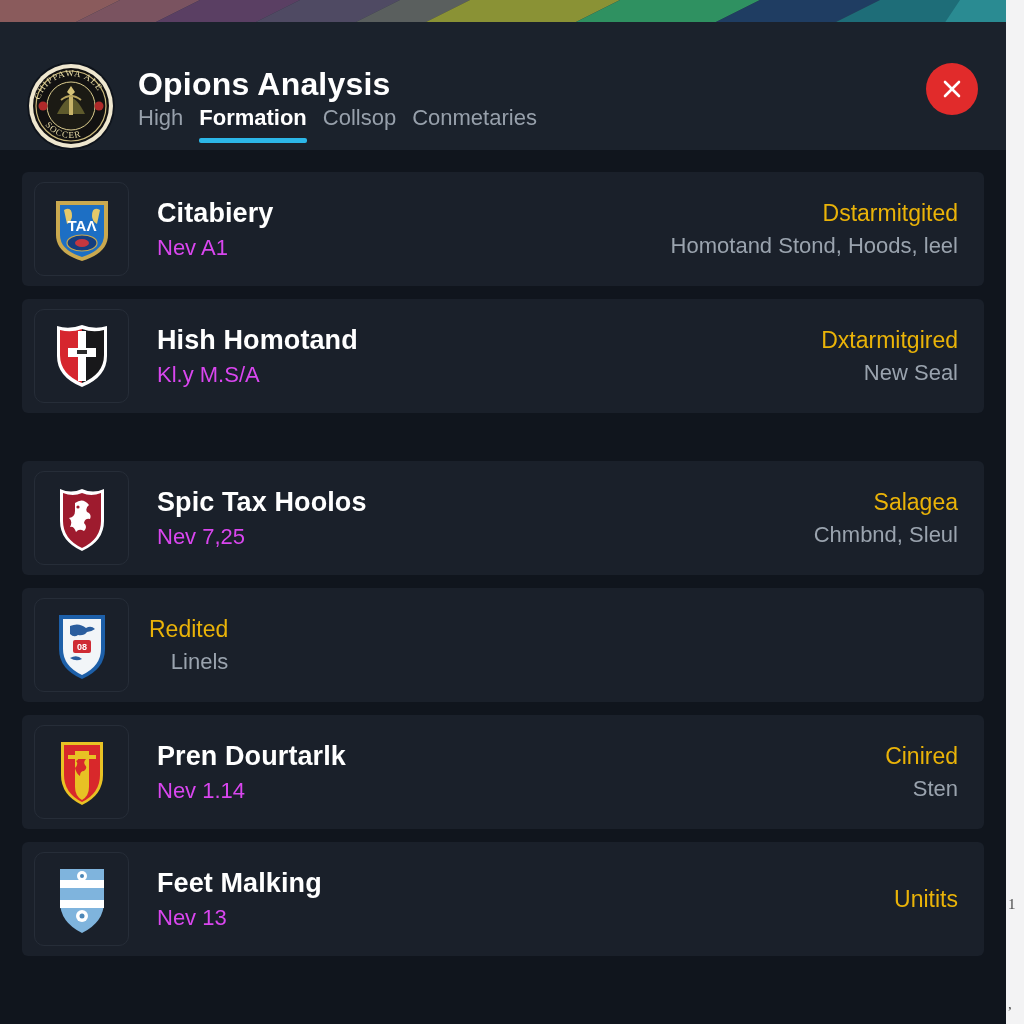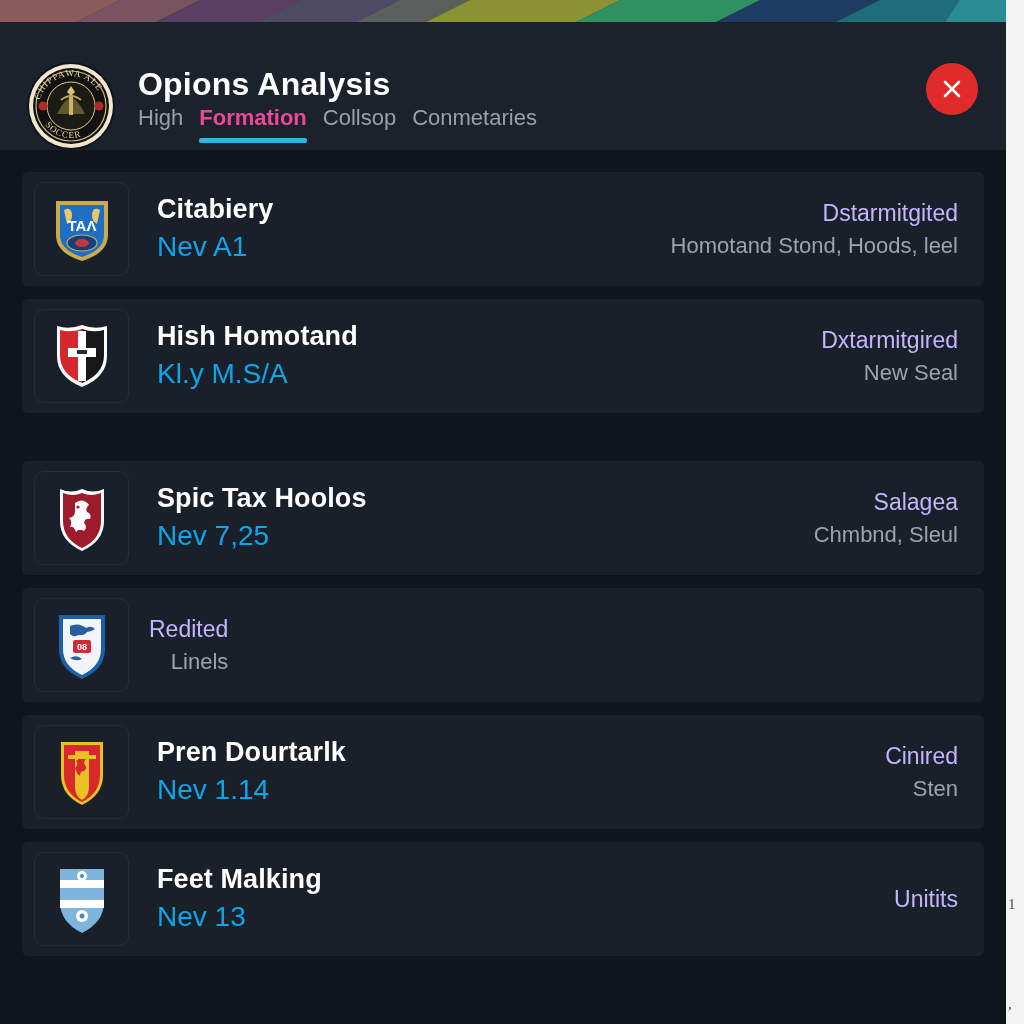--- a/index.html
+++ b/index.html
@@ -113,21 +113,21 @@
     font-size: 22px;
     color: #97a0ab;
     background: none;
     border: none;
     padding: 0 0 18px 0;
     cursor: pointer;
     font-family: "Liberation Sans", sans-serif;
     white-space: nowrap;
   }
   .tab.active {
-    color: #ec4899;
+    color: #ffffff;
     font-weight: bold;
   }
   .tab.active::after {
     content: "";
     position: absolute;
     left: 0; right: 0;
     bottom: 6px;
     height: 5px;
     border-radius: 2px;
     background: #2cb7e8;
@@ -176,33 +176,33 @@
   }
   .row-title {
     font-size: 27px;
     font-weight: bold;
     color: #ffffff;
     line-height: 1.15;
     letter-spacing: .1px;
   }
   .row-subtitle {
     margin-top: 6px;
-    font-size: 28px;
-    color: #0ea5e9;
+    font-size: 22px;
+    color: #d946ef;
     line-height: 1.15;
   }
 
   .row-meta {
     flex: 0 0 auto;
     text-align: right;
     padding-left: 20px;
   }
   .row-status {
     font-size: 23px;
-    color: #c4b5fd;
+    color: #eab308;
     line-height: 1.15;
   }
   .row-detail {
     margin-top: 6px;
     font-size: 22px;
     color: #9aa3ae;
     line-height: 1.15;
   }
   .row-detail:empty { display: none; }
 </style>

